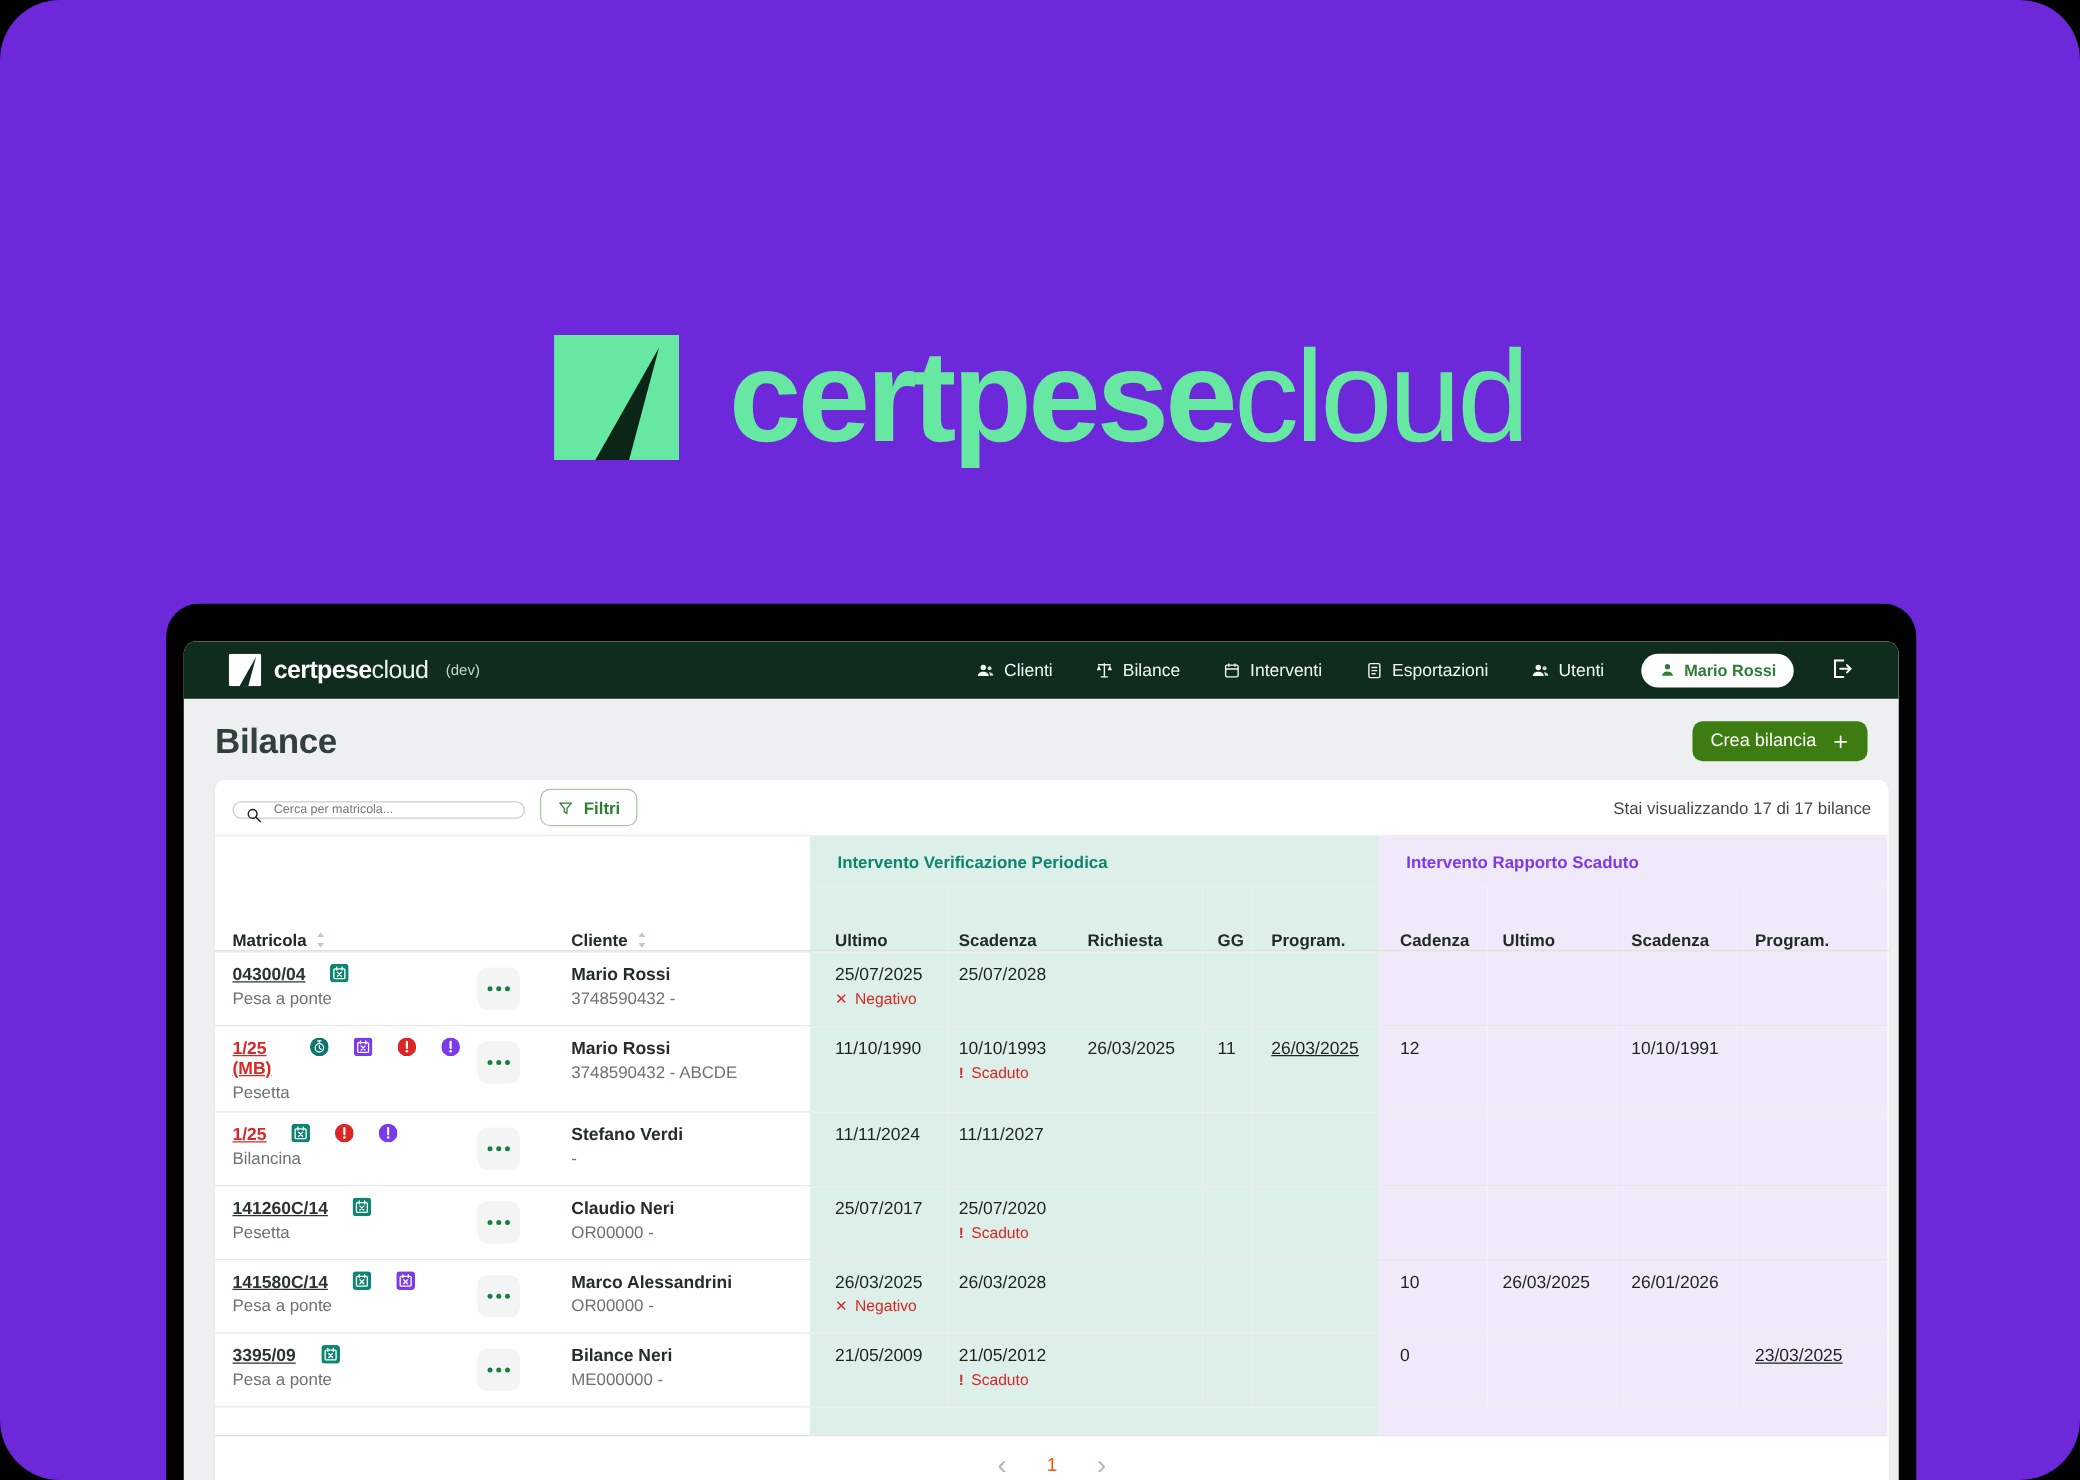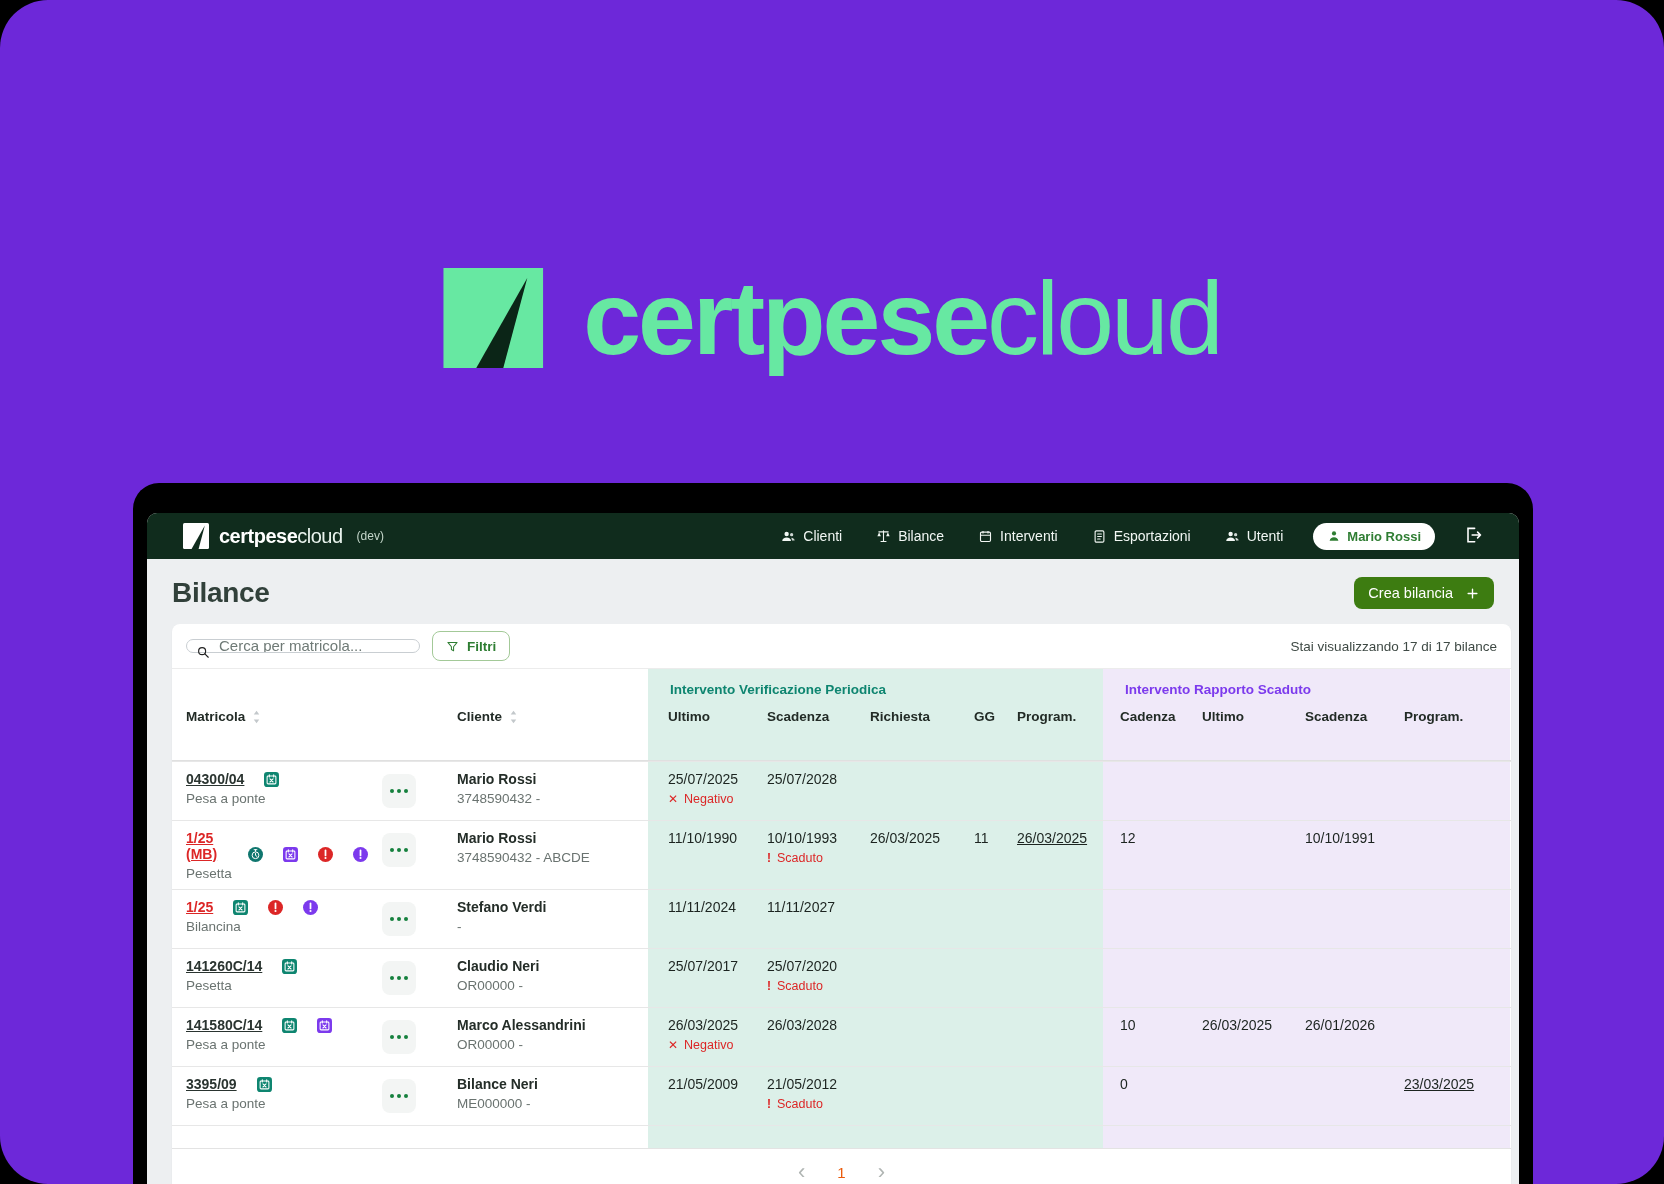--- a/index.html
+++ b/index.html
@@ -49,47 +49,47 @@
 
   
   .card{margin:0 8px 0 25px;background:#fff;border-radius:8px 8px 0 0;flex:1;
     display:flex;flex-direction:column;overflow:hidden;
     box-shadow:0 1px 2px rgba(0,0,0,.05);}
   .toolbar{height:44px;flex:0 0 44px;display:flex;align-items:center;padding:0 14px;gap:12px;
     border-bottom:1px solid #ececec;}
   .search-wrap{position:relative;}
   .search-wrap svg{position:absolute;left:10px;top:8px;width:14px;height:14px;color:#222;}
   .search-input{width:234px;height:14px;box-sizing:border-box;border:1px solid #c9ced2;
-    border-radius:8px;padding:0 10px 0 32px;font-size:15px;font-family:inherit;color:#333;}
+    border-radius:8px;padding:0 10px 0 32px;font-size:10px;font-family:inherit;color:#333;}
   .search-input::placeholder{color:#6f7a76;}
   .filter-btn{height:30px;background:#fff;border:1px solid #a3c998;border-radius:8px;
     color:#2e7d32;font-size:13.5px;font-weight:600;font-family:inherit;
     display:flex;align-items:center;gap:8px;padding:0 13px;cursor:pointer;}
   .filter-btn svg{width:13px;height:13px;}
   .results{margin-left:auto;font-size:13.5px;color:#3f4a45;}
 
   
   .trow{display:grid;
     grid-template-columns:196px 62px 218px 110px 102px 102px 40px 101px 87px 103px 102px 115px;}
   .vp{background:#dcf0e9;}
   .rt{background:#f0e9f9;}
   .group-row{height:40px;}
   .group-cell{display:flex;align-items:center;font-size:13.5px;font-weight:700;}
   .group-cell.vp{grid-column:4 / span 5;color:#0e8570;padding-left:22px;}
   .group-cell.rt{grid-column:9 / span 4;color:#7c3aed;padding-left:22px;}
   .head-row{height:51px;border-bottom:1px solid #e0e0e0;}
-  .th{display:flex;align-items:flex-start;font-size:13.5px;font-weight:700;color:#222b26;box-sizing:border-box;}
+  .th{display:flex;align-items:flex-end;font-size:13.5px;font-weight:700;color:#222b26;box-sizing:border-box;}
   .sort{width:11px;height:16px;margin-left:6px;}
   .c1{padding-left:14px;}  .c3{padding-left:27px;}  .c4{padding-left:20px;}
   .c5{padding-left:9px;}   .c6{padding-left:10px;}  .c7{padding-left:12px;}
   .c8{padding-left:15px;}  .c9{padding-left:17px;}  .c10{padding-left:12px;}
   .c11{padding-left:12px;} .c12{padding-left:9px;}
   .data-row{min-height:58px;border-top:1px solid #e7e7e7;}
   .td{box-sizing:border-box;padding-top:9px;padding-bottom:8px;}
-  .serial-line{display:flex;align-items:flex-end;gap:20px;}
+  .serial-line{display:flex;align-items:flex-start;gap:20px;}
   .slink{font-size:14px;font-weight:600;color:#2a3430;text-decoration:underline;cursor:pointer;}
   .slink.red{color:#dc2626;}
   .badge{width:15px;height:15px;flex:0 0 15px;}
   .teal{color:#0e8570;} .purple-ic{color:#7c3aed;} .red-ic{color:#dc2626;}
   .sub{font-size:13.5px;color:#6a7370;margin-top:4px;}
   .cmain{font-size:14px;font-weight:600;color:#242d28;}
   .val{font-size:14px;color:#1c2420;}
   .val.link{text-decoration:underline;cursor:pointer;}
   .flag{display:flex;align-items:center;gap:6px;margin-top:5px;color:#dc2626;
     font-size:12.5px;font-weight:500;}

